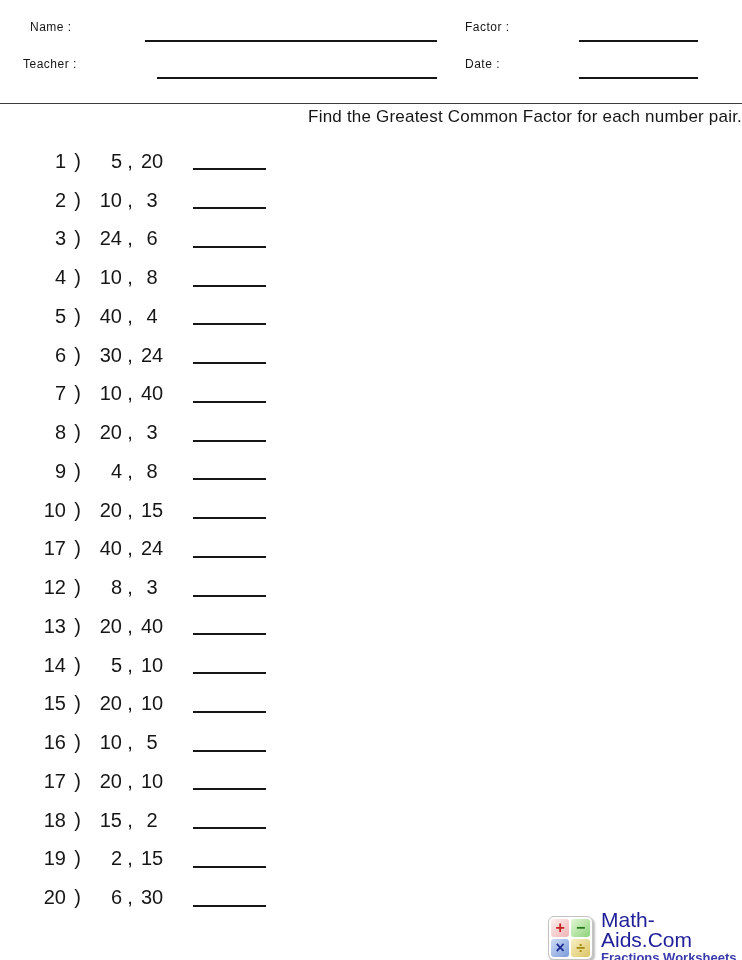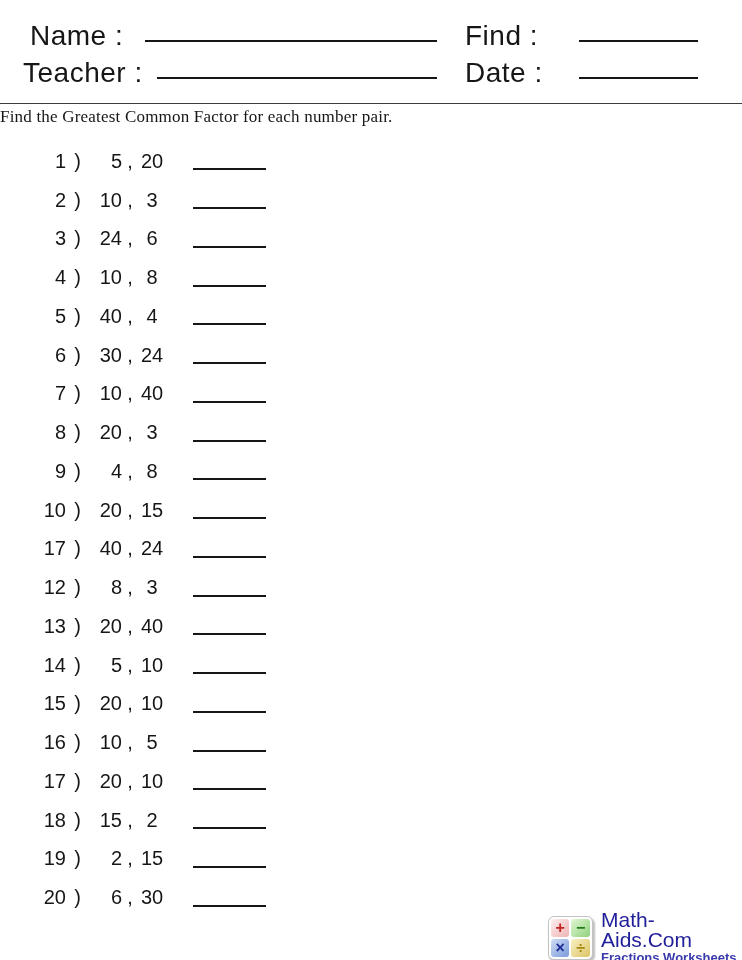--- a/index.html
+++ b/index.html
@@ -7,45 +7,44 @@
     position: relative;
     width: 742px;
     height: 960px;
     background: #ffffff;
     font-family: "Liberation Sans", sans-serif;
     color: #161616;
     overflow: hidden;
   }
 
   
-  .hdr-label { position: absolute; font-size: 28px; letter-spacing: 0.5px; white-space: nowrap; }
+  .hdr-label { position: absolute; font-size: 12px; letter-spacing: 0.5px; white-space: nowrap; }
   .lbl-name    { left: 30px;  top: 20px; }
   .lbl-teacher { left: 23px;  top: 57px; }
   .lbl-score   { left: 465px; top: 20px; }
   .lbl-date    { left: 465px; top: 57px; }
 
   .hdr-line { position: absolute; height: 0; border-top: 2px solid #161616; }
   .line-name    { left: 145px; top: 40px; width: 292px; }
   .line-teacher { left: 157px; top: 77px; width: 280px; }
   .line-score   { left: 579px; top: 40px; width: 119px; }
   .line-date    { left: 579px; top: 77px; width: 119px; }
 
   .divider {
     position: absolute;
     left: 0; top: 103px; width: 742px; height: 0;
     border-top: 1.5px solid #3c3c3c;
   }
 
   .title {
     position: absolute;
     left: 0; top: 107px; width: 742px;
-    text-align: left;
+    text-align: right;
     font-size: 17px;
     letter-spacing: 0.2px;
-    font-family: Liberation Serif, serif;
   }
 
   
   .problems { position: absolute; left: 0; top: 142px; width: 480px; }
   .row {
     display: flex;
     align-items: center;
     height: 38.75px;
     font-size: 20px;
   }
@@ -100,21 +99,21 @@
   .subtitle { font-size: 13px; line-height: 16px; font-weight: bold; }
 </style>
 </head>
 <body>
 
 <div class="page">
 
   <div>
     <span class="hdr-label lbl-name">Name :</span>
     <div class="hdr-line line-name"></div>
-    <span class="hdr-label lbl-score">Find :</span>
+    <span class="hdr-label lbl-score">Factor :</span>
     <div class="hdr-line line-score"></div>
     <span class="hdr-label lbl-teacher">Teacher :</span>
     <div class="hdr-line line-teacher"></div>
     <span class="hdr-label lbl-date">Date :</span>
     <div class="hdr-line line-date"></div>
   </div>
 
   <div class="divider"></div>
 
   <div class="title">Find the Greatest Common Factor for each number pair.</div>

